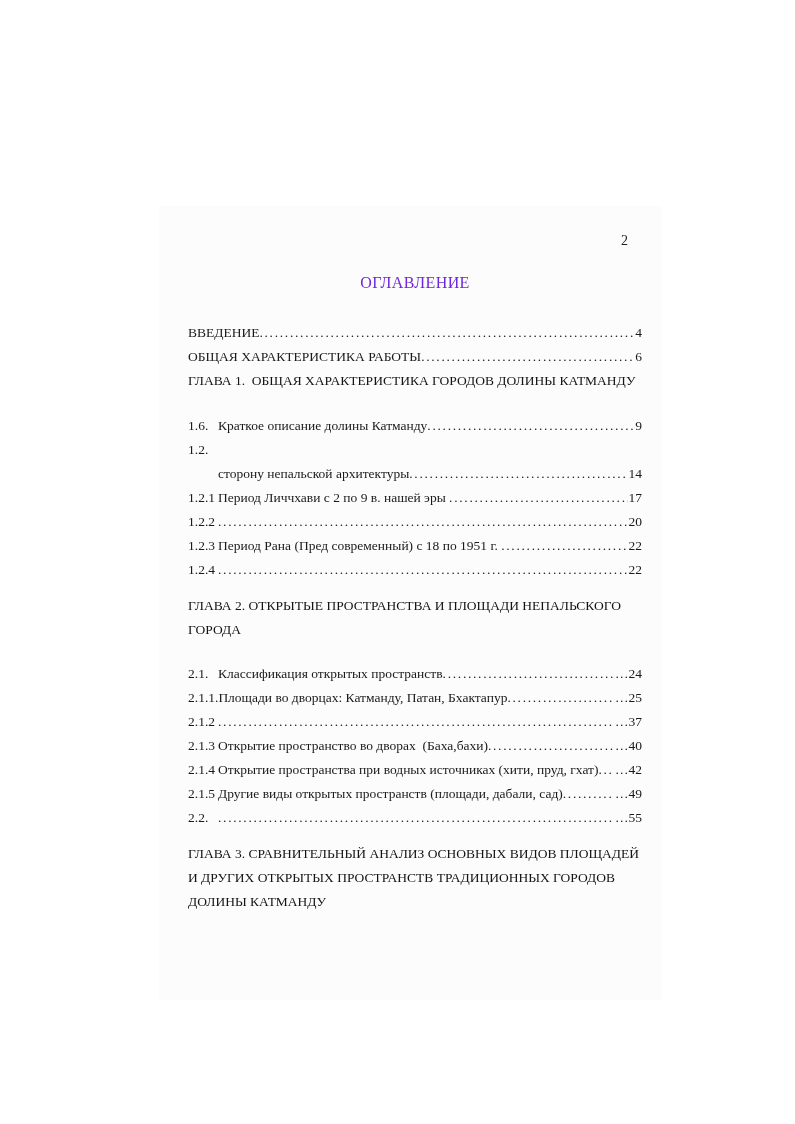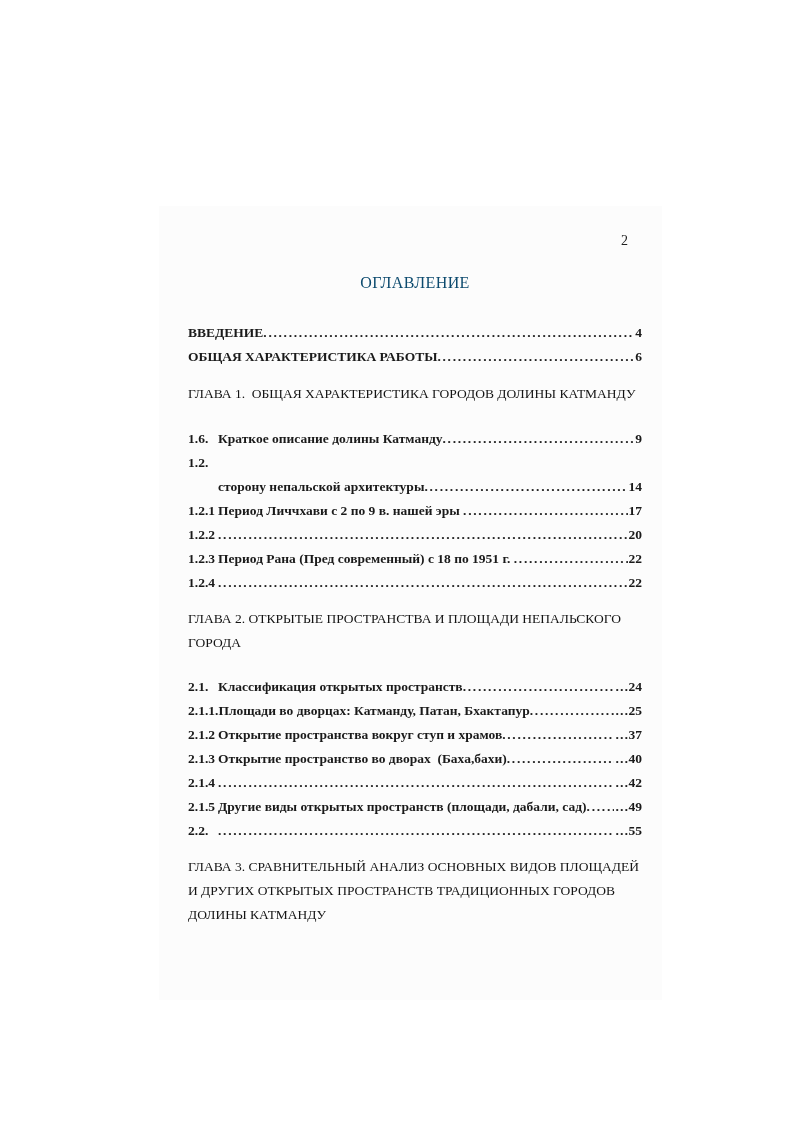--- a/index.html
+++ b/index.html
@@ -38,31 +38,30 @@
     font-size: 14px;
     line-height: 17px;
     color: #1f1f1f;
   }
   .doc-title {
     margin-top: 25px;
     text-align: center;
     font-size: 16px;
     line-height: 18px;
     letter-spacing: 0.4px;
-    color: #0c4a6e;
+    color: #6d28d9;
   }
   .toc {
     margin-top: 29px;
     font-size: 13.5px;
   }
   .row {
     display: flex;
     line-height: 24px;
     align-items: flex-start;
-    font-weight: bold;
   }
   .row .num {
     flex: 0 0 auto;
     min-width: 30px;
     white-space: pre;
   }
   .row .label {
     flex: 0 1 auto;
     white-space: pre;
   }
@@ -80,21 +79,21 @@
     padding-left: 1px;
   }
   .heading-line {
     line-height: 24px;
     white-space: pre;
     color: #141414;
   }
   .cont-indent {
     padding-left: 30px;
   }
-  .gap-before-heading { margin-top: 13px; }
+  .gap-before-heading { }
   .gap-before-entry   { margin-top: 21px; }
   .gap-before-section { margin-top: 20px; }
   .gap-sm             { margin-top: 12px; }
 </style>
 </head>
 <body>
 
 <div class="canvas">
   <div class="scan-page">
     <div class="content">
@@ -177,34 +176,34 @@
 
         <div class="row">
           <span class="num">2.1.1.</span>
           <span class="label">Площади во дворцах: Катманду, Патан, Бхактапур</span>
           <span class="dots">................................................................................................................................................................</span>
           <span class="pg"> …25</span>
         </div>
 
         <div class="row">
           <span class="num">2.1.2</span>
-          <span class="label">Открытие пространства вокруг ступ и храмов</span>
           <span class="dots">................................................................................................................................................................</span>
           <span class="pg"> …37</span>
         </div>
 
         <div class="row">
           <span class="num">2.1.3</span>
           <span class="label">Открытие пространство во дворах  (Баха,бахи)</span>
           <span class="dots">................................................................................................................................................................</span>
           <span class="pg"> …40</span>
         </div>
 
         <div class="row">
           <span class="num">2.1.4</span>
+          <span class="label">Открытие пространства при водных источниках (хити, пруд, гхат)</span>
           <span class="dots">................................................................................................................................................................</span>
           <span class="pg"> …42</span>
         </div>
 
         <div class="row">
           <span class="num">2.1.5</span>
           <span class="label">Другие виды открытых пространств (площади, дабали, сад)</span>
           <span class="dots">................................................................................................................................................................</span>
           <span class="pg"> …49</span>
         </div>

